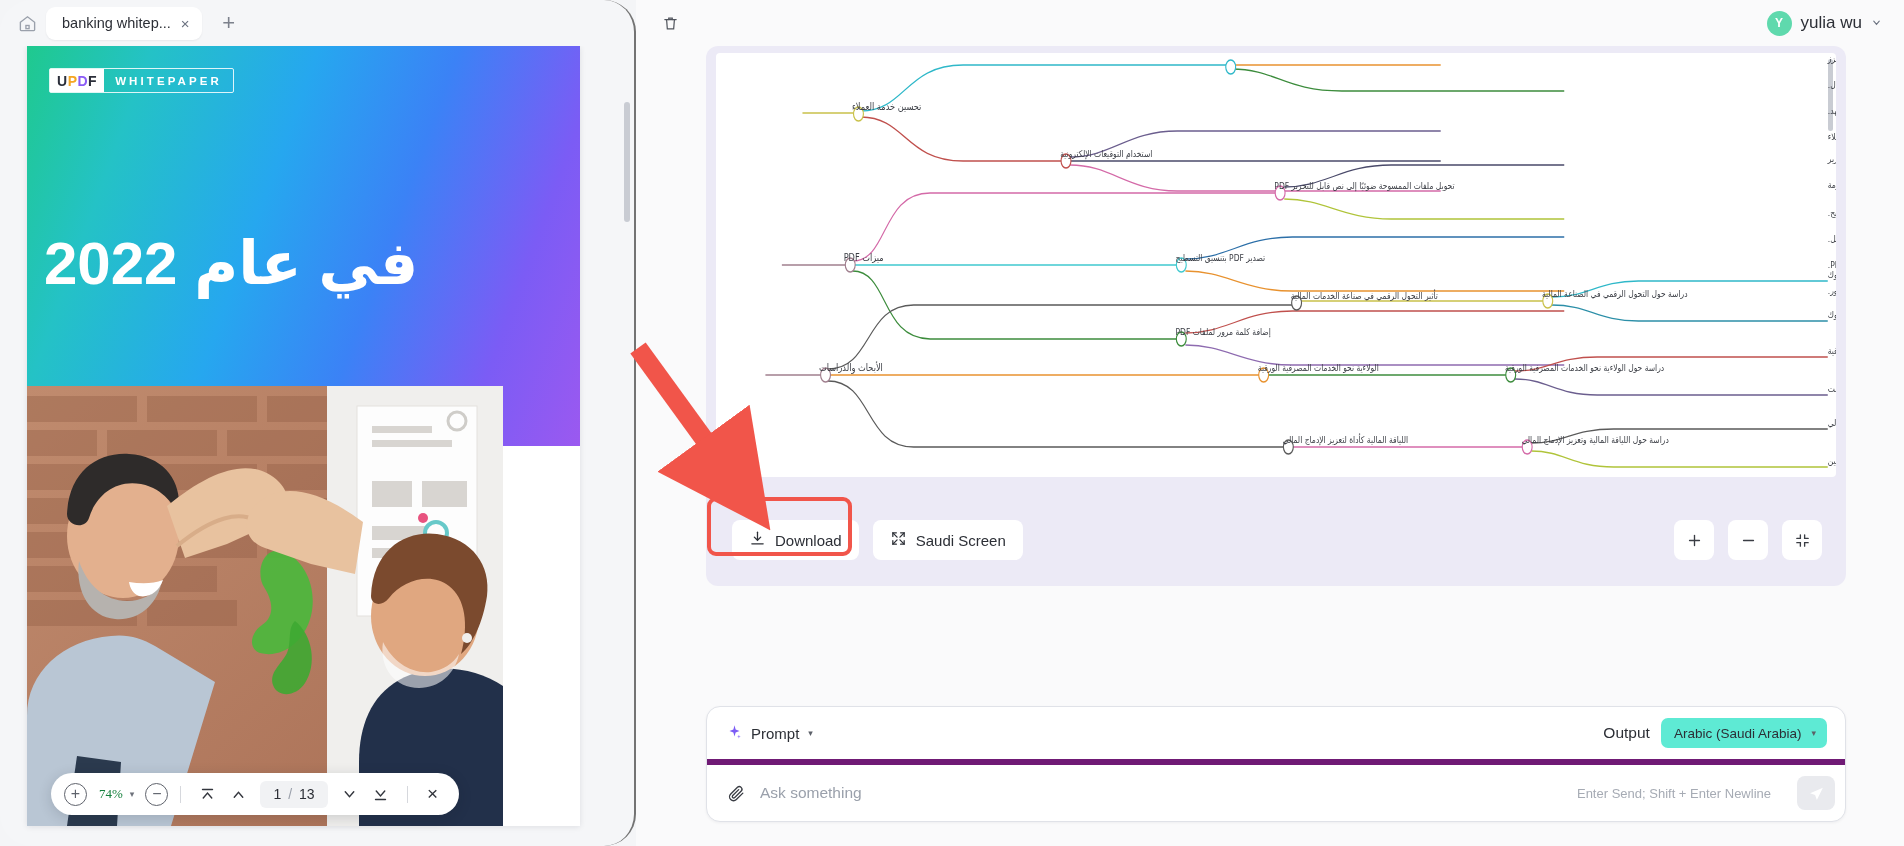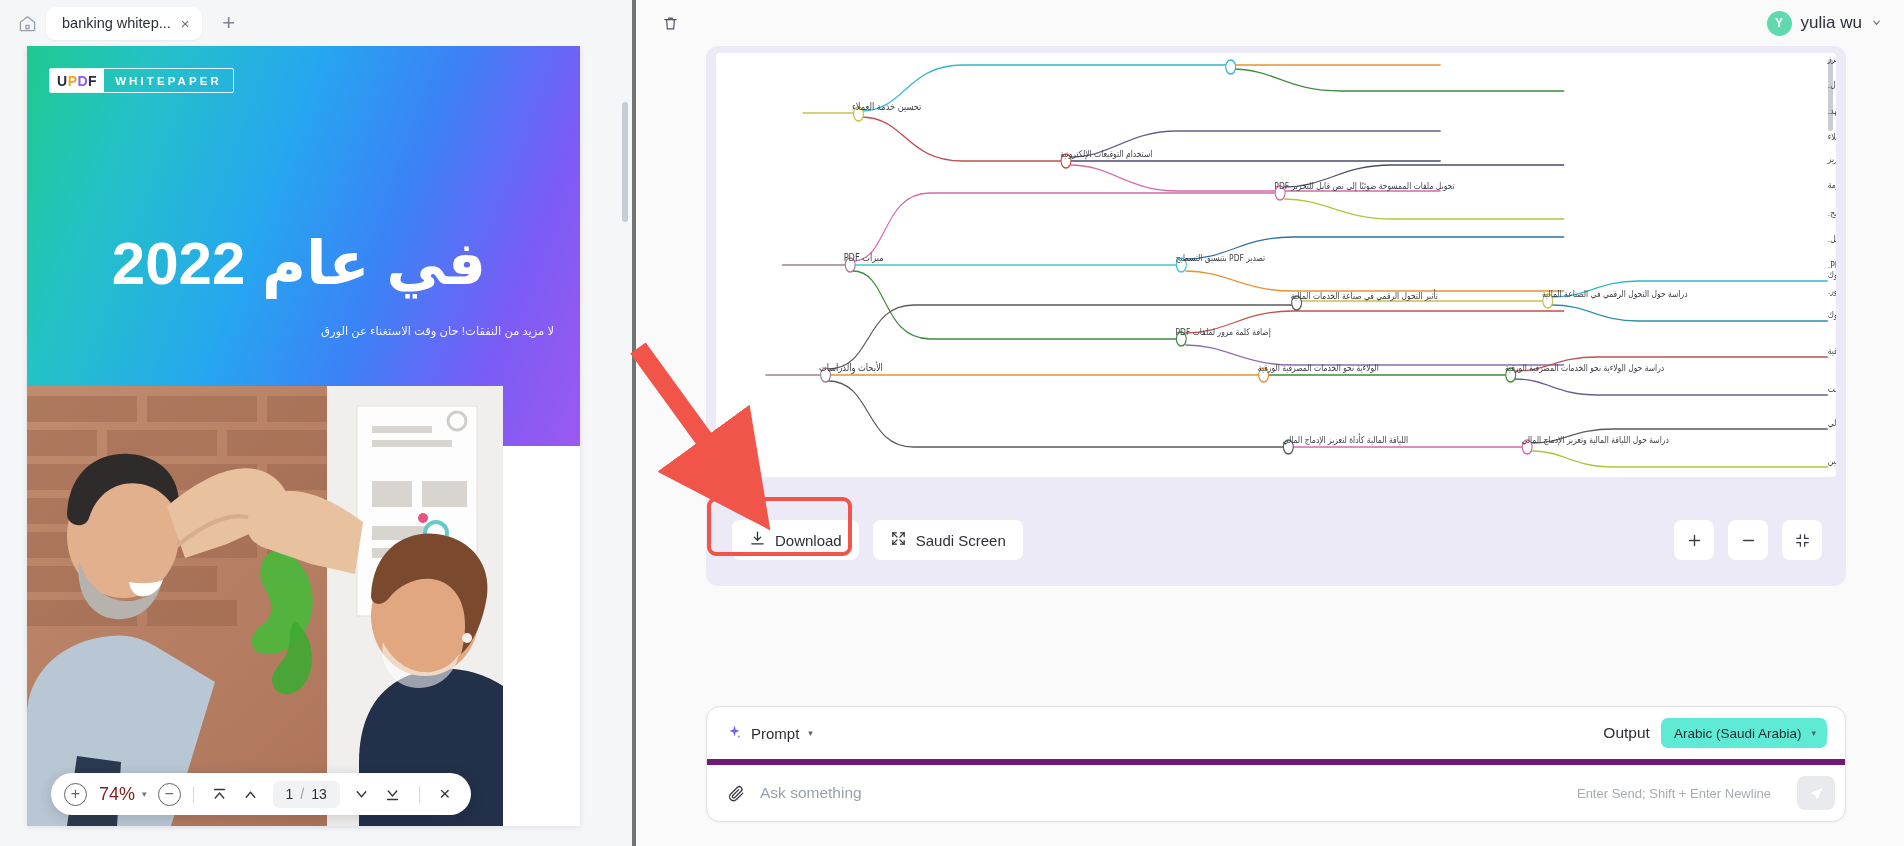--- a/index.html
+++ b/index.html
@@ -10,21 +10,22 @@
   }
 
   
   #app { display: flex; width: 1904px; height: 846px; }
 
   #left-pane {
     width: 636px; height: 846px;
     background: #f5f6f8;
     position: relative;
     flex: none;
-    border-right: 4px solid #737373;
+    border-right: 2px solid #737373;
+    border-radius: 32px;
   }
   #left-tabbar {
     height: 46px; display: flex; align-items: center;
     padding: 0 8px 0 14px; gap: 6px;
   }
   .home-icon { width: 26px; height: 26px; display: flex; align-items: center; justify-content: center; color:#9aa0ab; cursor:pointer;}
   .doc-tab {
     background: #ffffff; border-radius: 9px;
     height: 33px; display: flex; align-items: center; gap: 10px;
     padding: 0 12px 0 16px; font-size: 14.5px; color: #2c2f36;
@@ -66,21 +67,21 @@
     color: #fff; font-size: 11.5px; letter-spacing: 3.1px; font-weight: 600;
     display: flex; align-items: center; padding: 0 11px;
   }
   .cover-title {
     position: absolute; right: 26px; top: 104px; width: 510px;
     text-align: right; color: #fff; direction: rtl;
     font-size: 25px; font-weight: 700; line-height: 1.42;
   }
   .cover-year {
     position: absolute; right: 26px; top: 186px; width: 510px;
-    text-align: center; color: #fff; direction: rtl;
+    text-align: left; color: #fff; direction: rtl;
     font-size: 60px; font-weight: 800; line-height: 1.05; letter-spacing: -1px;
   }
   .cover-sub {
     position: absolute; right: 26px; top: 278px; width: 510px;
     text-align: right; color: rgba(255,255,255,.9); direction: rtl; font-size: 11.5px;
   }
   .cover-photo {
     position: absolute; left: 0; top: 340px; width: 476px; height: 440px;
     overflow: hidden; background: #cbb8a8;
   }
@@ -91,21 +92,21 @@
     height: 42px; background: #fff; border-radius: 21px;
     box-shadow: 0 3px 14px rgba(16,24,40,.16);
     display: flex; align-items: center; padding: 0 13px; gap: 3px;
     z-index: 6;
   }
   .tb-circle {
     width: 23px; height: 23px; border: 1.6px solid #5f636c; border-radius: 50%;
     display: flex; align-items: center; justify-content: center;
     color: #5f636c; font-size: 16px; cursor: pointer; flex:none;
   }
-  .tb-zoom { font-size: 18px; color: #7f1d1d; padding: 0 4px 0 9px; }
+  .tb-zoom { font-size: 13px; color: #15803d; padding: 0 4px 0 9px; font-family: Liberation Serif, serif; }
   .tb-caret { color:#6e727b; font-size: 9px; margin-right: 8px; cursor:pointer;}
   .tb-sep { width:1px; height:17px; background:#d6d8dd; margin: 0 9px; }
   .tb-ico { width: 28px; height: 28px; display:flex;align-items:center;justify-content:center;
             color:#33363d; cursor:pointer; }
   .tb-pages {
     background: #f1f2f4; border-radius: 6px; height: 27px;
     display: flex; align-items: center; justify-content:center; gap: 7px;
     padding: 0 13px; font-size: 14px; color: #2c2f36; margin: 0 5px;
   }
   .tb-pages .slash { color:#9aa0ab; }
@@ -252,21 +253,20 @@
           <div class="brand-badge">
             <span class="brand-updf">
               <span class="u">U</span>
                 <span class="p">P</span>
                 <span class="d">D</span>
                 <span class="f">F</span>
             </span>
             <span class="brand-wp">WHITEPAPER</span>
           </div>
           <div class="cover-year">في عام 2022</div>
-          <div class="cover-sub">لا مزيد من النفقات! حان وقت الاستغناء عن الورق</div>
         </div>
         <div class="cover-photo">
           <svg width="476" height="440" viewBox="0 0 476 440">
             <defs>
               <linearGradient id="brick" x1="0" y1="0" x2="1" y2="1">
                 <stop offset="0" stop-color="#c08b6e"></stop>
                   <stop offset="1" stop-color="#a96f55"></stop>
               </linearGradient>
             </defs>
             <rect width="476" height="440" fill="url(#brick)"></rect>

